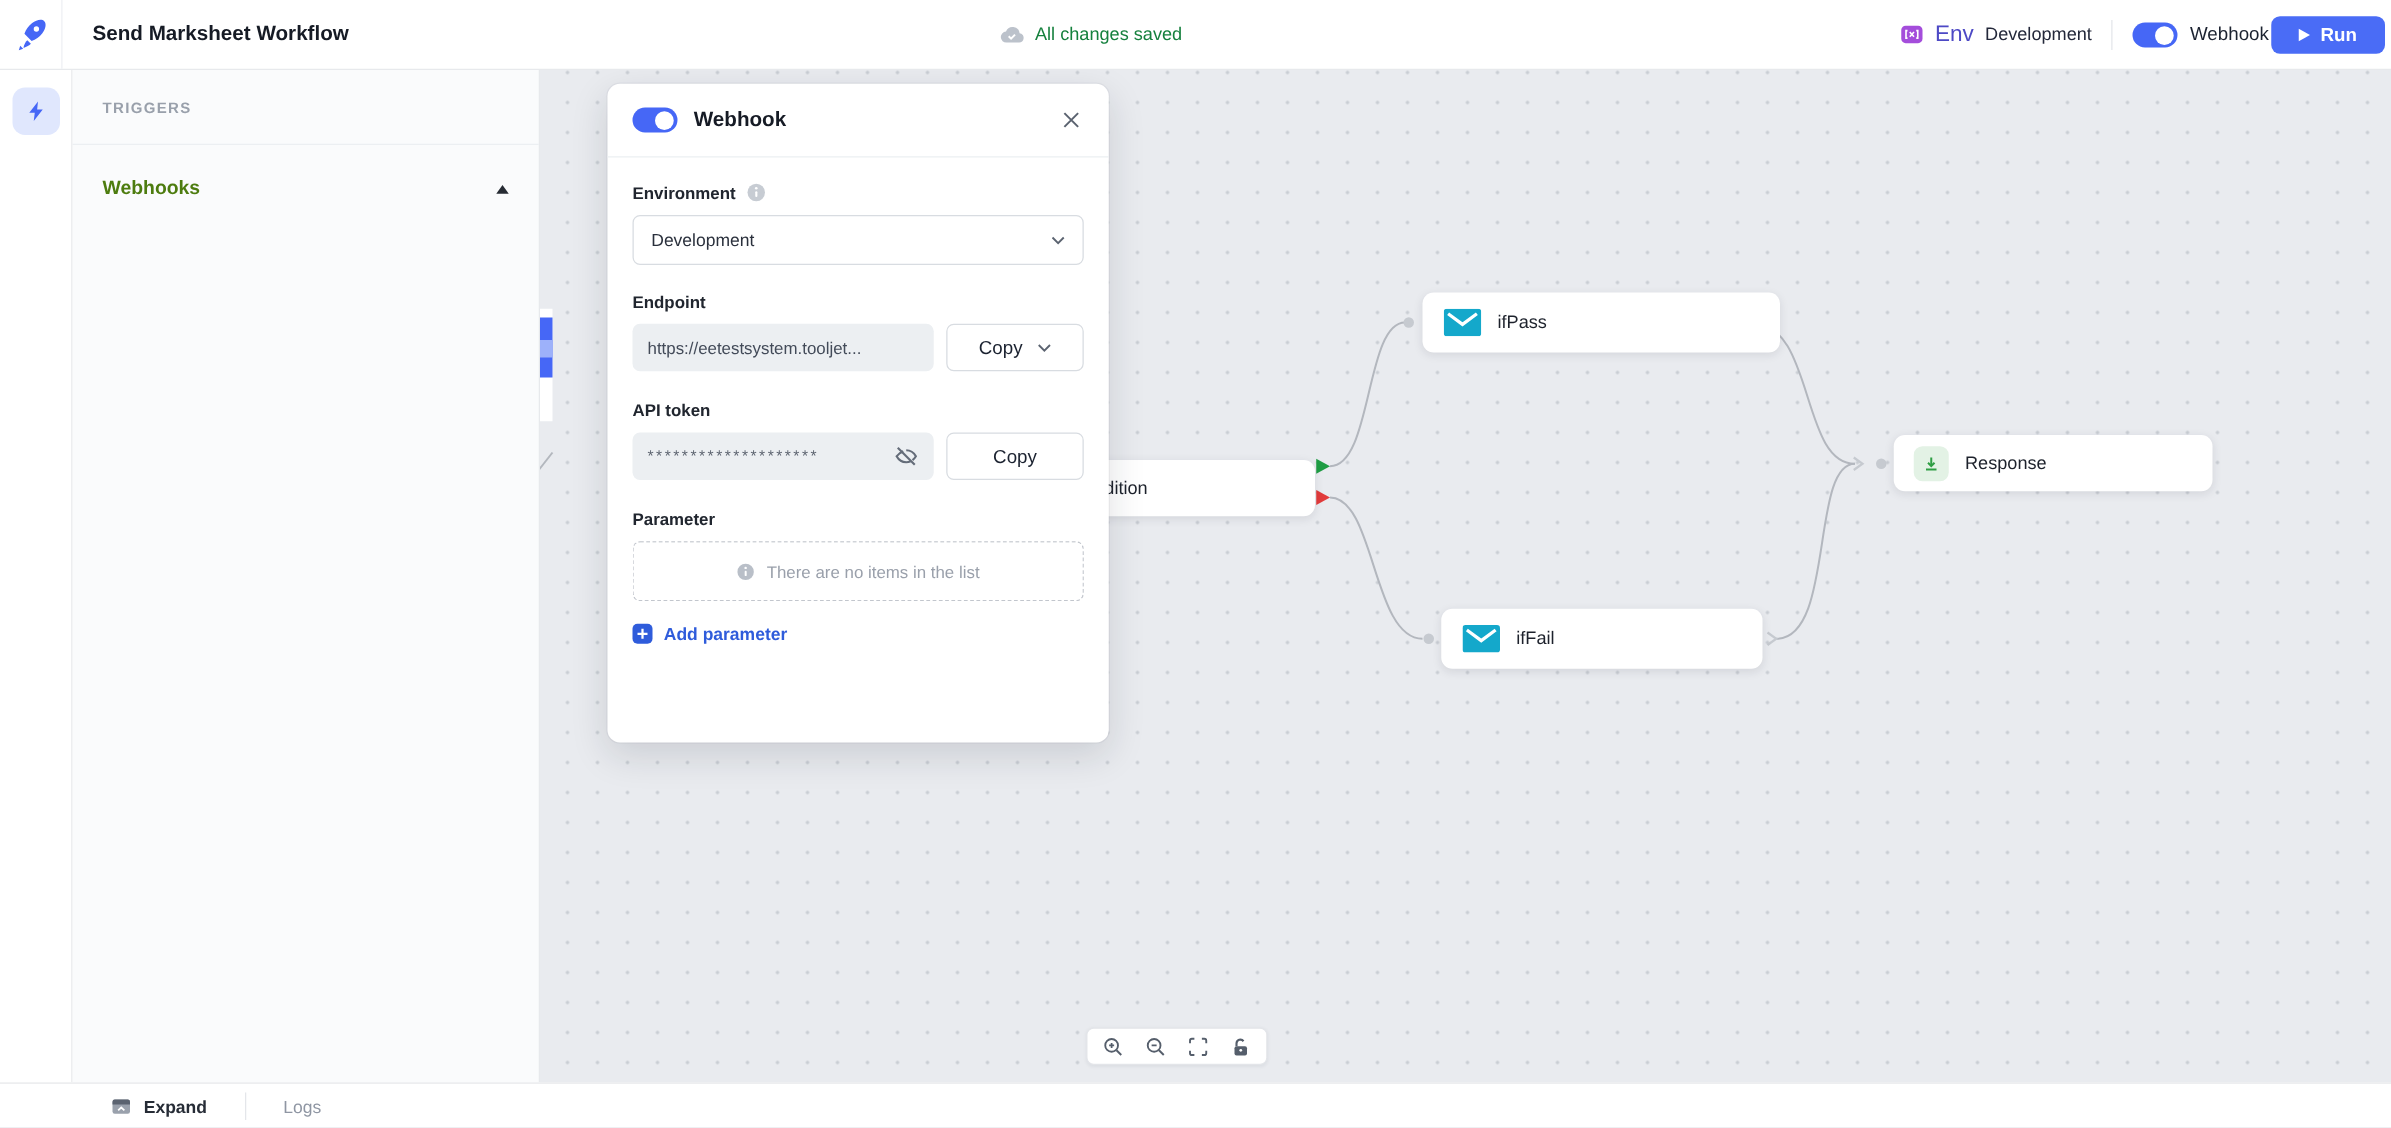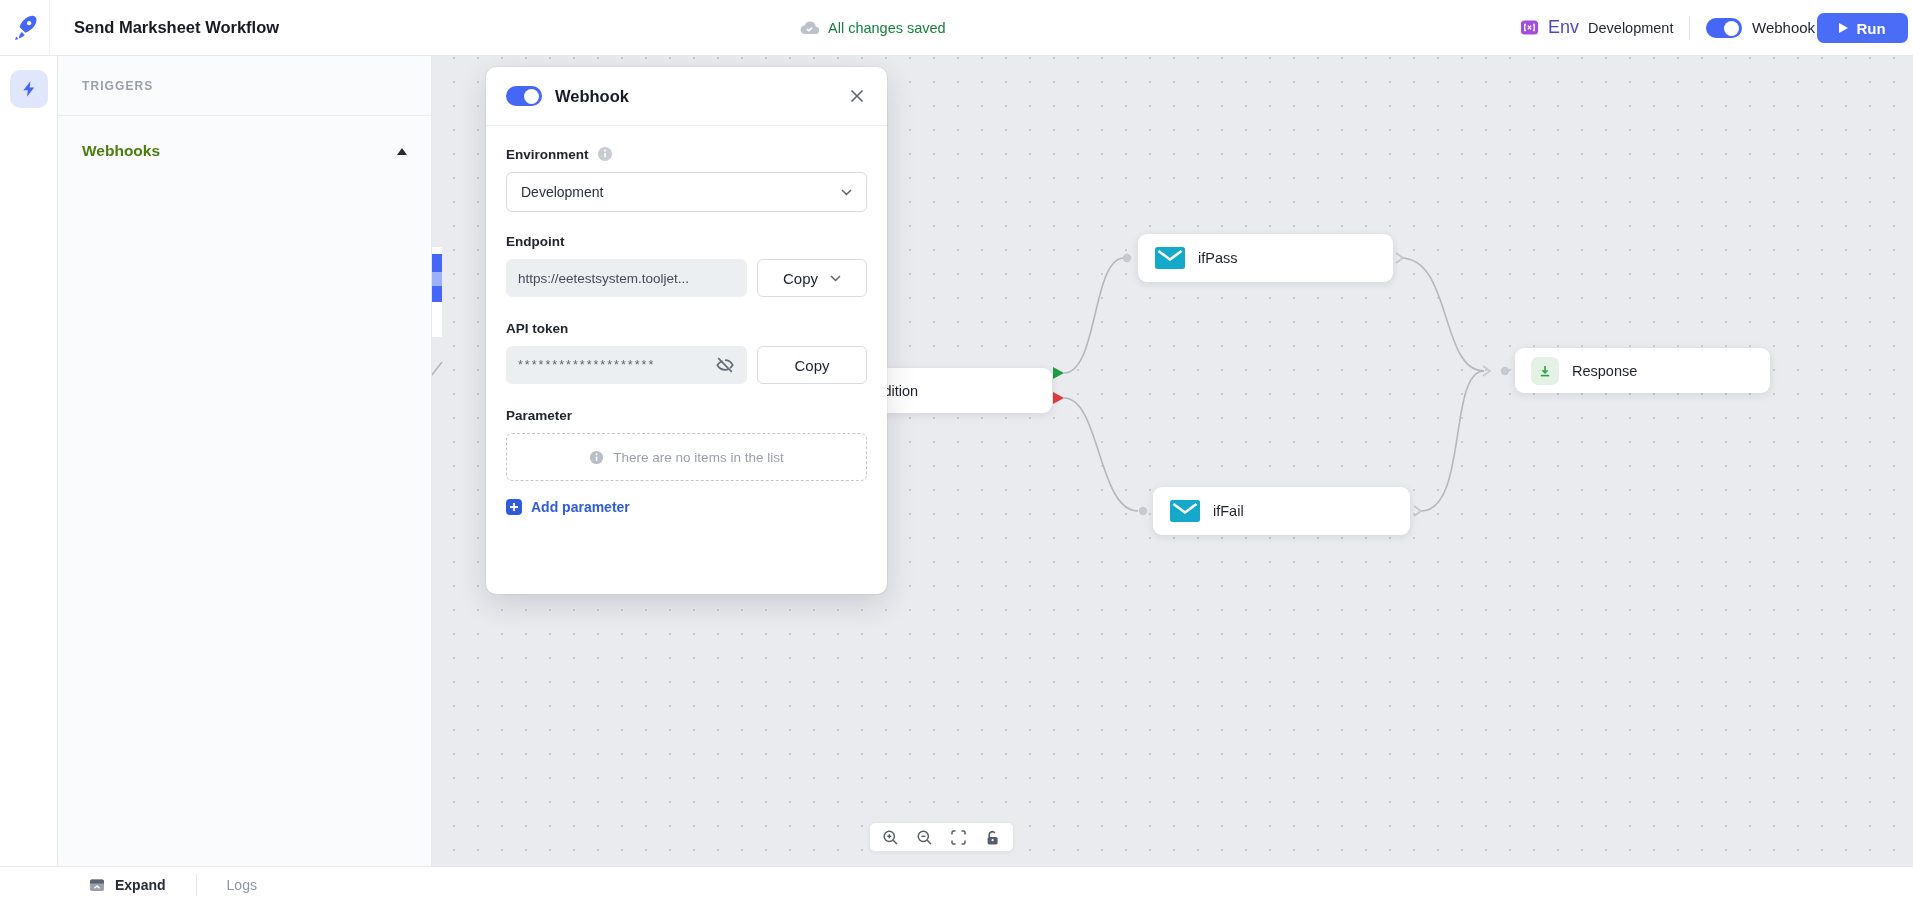--- a/index.html
+++ b/index.html
@@ -59,21 +59,21 @@
             background-image:radial-gradient(circle, var(--canvas-dot) 1.2px, transparent 1.4px);
             background-size:24px 24px; background-position:10px 14px; z-index:0; }
   .frag-card { position:absolute; left:431px; top:247px; width:11px; height:90px; background:#fff; z-index:1; }
   .frag-icon { position:absolute; left:431px; top:254px; width:11px; height:48px; background:var(--accent); z-index:2; }
   .frag-icon-band { position:absolute; left:431px; top:272px; width:11px; height:14px; background:#9db1fa; z-index:3; }
   svg.edges { position:absolute; left:0; top:0; width:1913px; height:902px; z-index:4; pointer-events:none; }
   .node { position:absolute; background:#fff; border-radius:9px; box-shadow:0 2px 8px rgba(25,32,48,.10);
           display:flex; align-items:center; z-index:5; cursor:pointer; }
   .node-label { font-size:14.5px; font-weight:500; color:#1d222c; }
   .node-if { left:705px; top:368px; width:347px; height:45px; padding-left:143px; }
-  .node-ifpass { left:1138px; top:234px; width:255px; height:48px; padding-left:17px; gap:13px; }
+  .node-ifpass { left:1138px; top:234px; width:286px; height:48px; padding-left:17px; gap:13px; }
   .node-iffail { left:1153px; top:487px; width:257px; height:48px; padding-left:17px; gap:13px; }
   .node-response { left:1515px; top:348px; width:255px; height:45px; padding-left:16px; gap:13px; }
   .resp-icon-box { width:28px; height:28px; border-radius:7px; background:#e3f2e5; display:flex;
                    align-items:center; justify-content:center; }
   .canvas-controls { position:absolute; left:869px; top:822px; height:30px; background:#fff;
                      border:1px solid #e3e5e9; border-radius:6px; box-shadow:0 1px 3px rgba(25,32,48,.06);
                      display:flex; align-items:center; padding:0 12px; gap:17px; z-index:6; }
   .ctrl-btn { display:flex; align-items:center; justify-content:center; cursor:pointer; }
 
   

